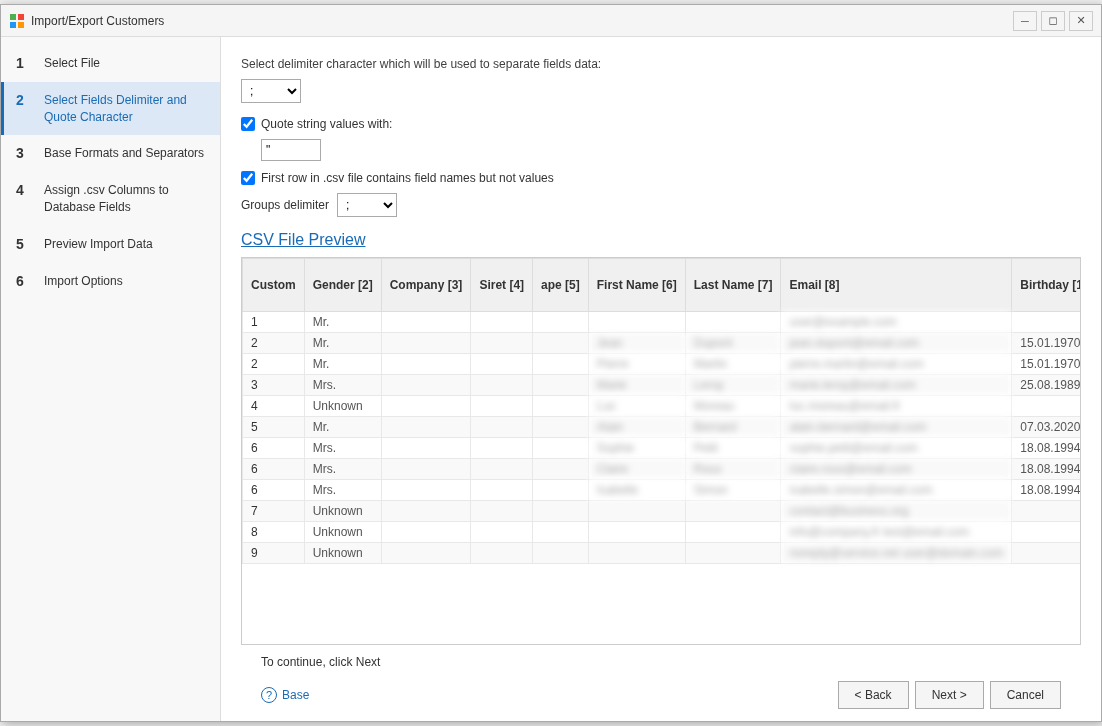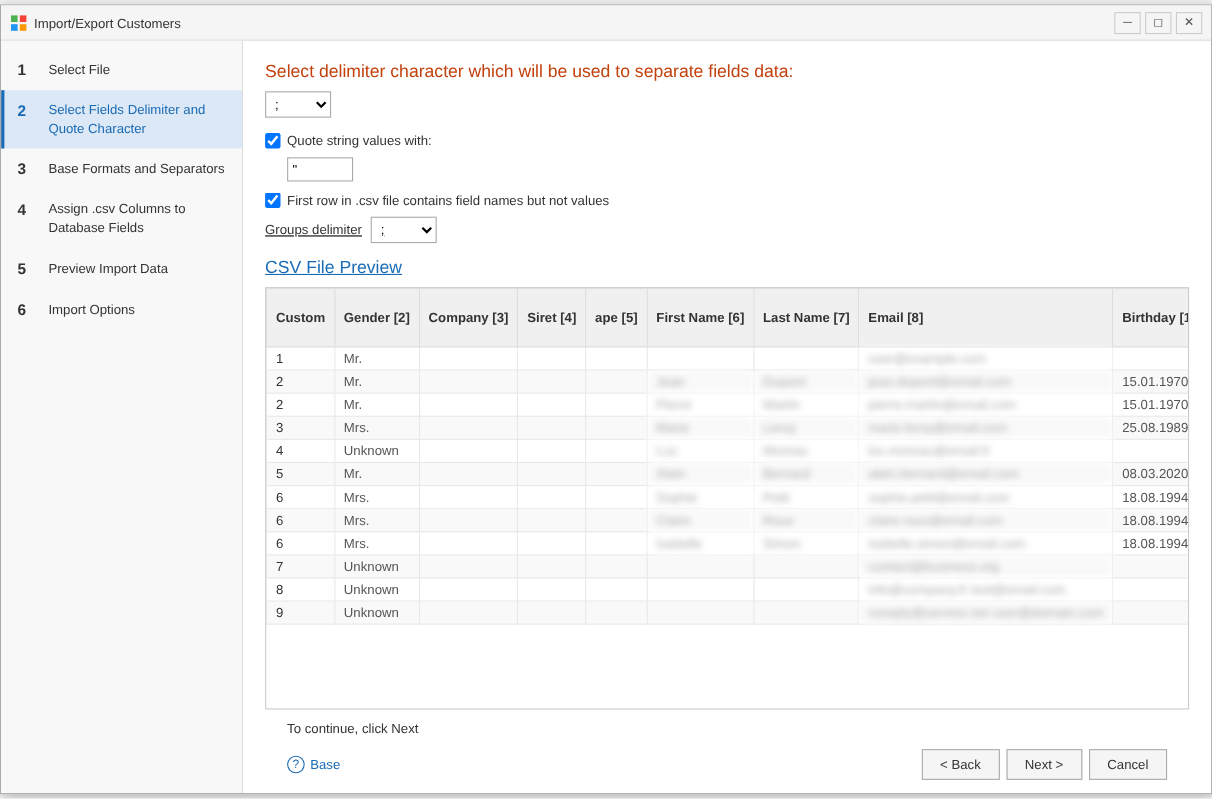--- a/index.html
+++ b/index.html
@@ -102,22 +102,22 @@
     
     .content {
       flex: 1;
       display: flex;
       flex-direction: column;
       padding: 20px 20px 0 20px;
       overflow: hidden;
     }
 
     .section-label {
-      font-size: 16px;
-      color: #c2410c;
+      font-size: 12px;
+      color: #404040;
       margin-bottom: 8px;
     }
     .delimiter-row {
       display: flex;
       align-items: center;
       margin-bottom: 14px;
       gap: 8px;
     }
     .select-box {
       height: 24px;
@@ -149,21 +149,20 @@
       border: 1px solid #aaa;
       padding: 0 4px;
       font-size: 12px;
       margin-left: 0;
     }
     .groups-delimiter-row {
       display: flex;
       align-items: center;
       gap: 8px;
       margin-bottom: 14px;
-      text-decoration: underline;
     }
     .groups-label {
       font-size: 12px;
       color: #333;
     }
 
     
     .preview-title {
       font-size: 16px;
       color: #1a6bb5;
@@ -420,21 +419,21 @@
               </tr>
               <tr>
                 <td class="row-num">5</td>
                 <td>Mr.</td>
                 <td></td>
                 <td></td>
                 <td></td>
                 <td style="filter: blur(3px); color: rgb(170, 170, 170); user-select: none;">Alain</td>
                 <td style="filter: blur(3px); color: rgb(170, 170, 170); user-select: none;">Bernard</td>
                 <td style="filter: blur(3px); color: rgb(170, 170, 170); user-select: none;">alain.bernard@email.com</td>
-                <td>08.03.2020</td>
+                <td>07.03.2020</td>
                 <td>1</td>
               </tr>
               <tr>
                 <td class="row-num">6</td>
                 <td>Mrs.</td>
                 <td></td>
                 <td></td>
                 <td></td>
                 <td style="filter: blur(3px); color: rgb(170, 170, 170); user-select: none;">Sophie</td>
                 <td style="filter: blur(3px); color: rgb(170, 170, 170); user-select: none;">Petit</td>

